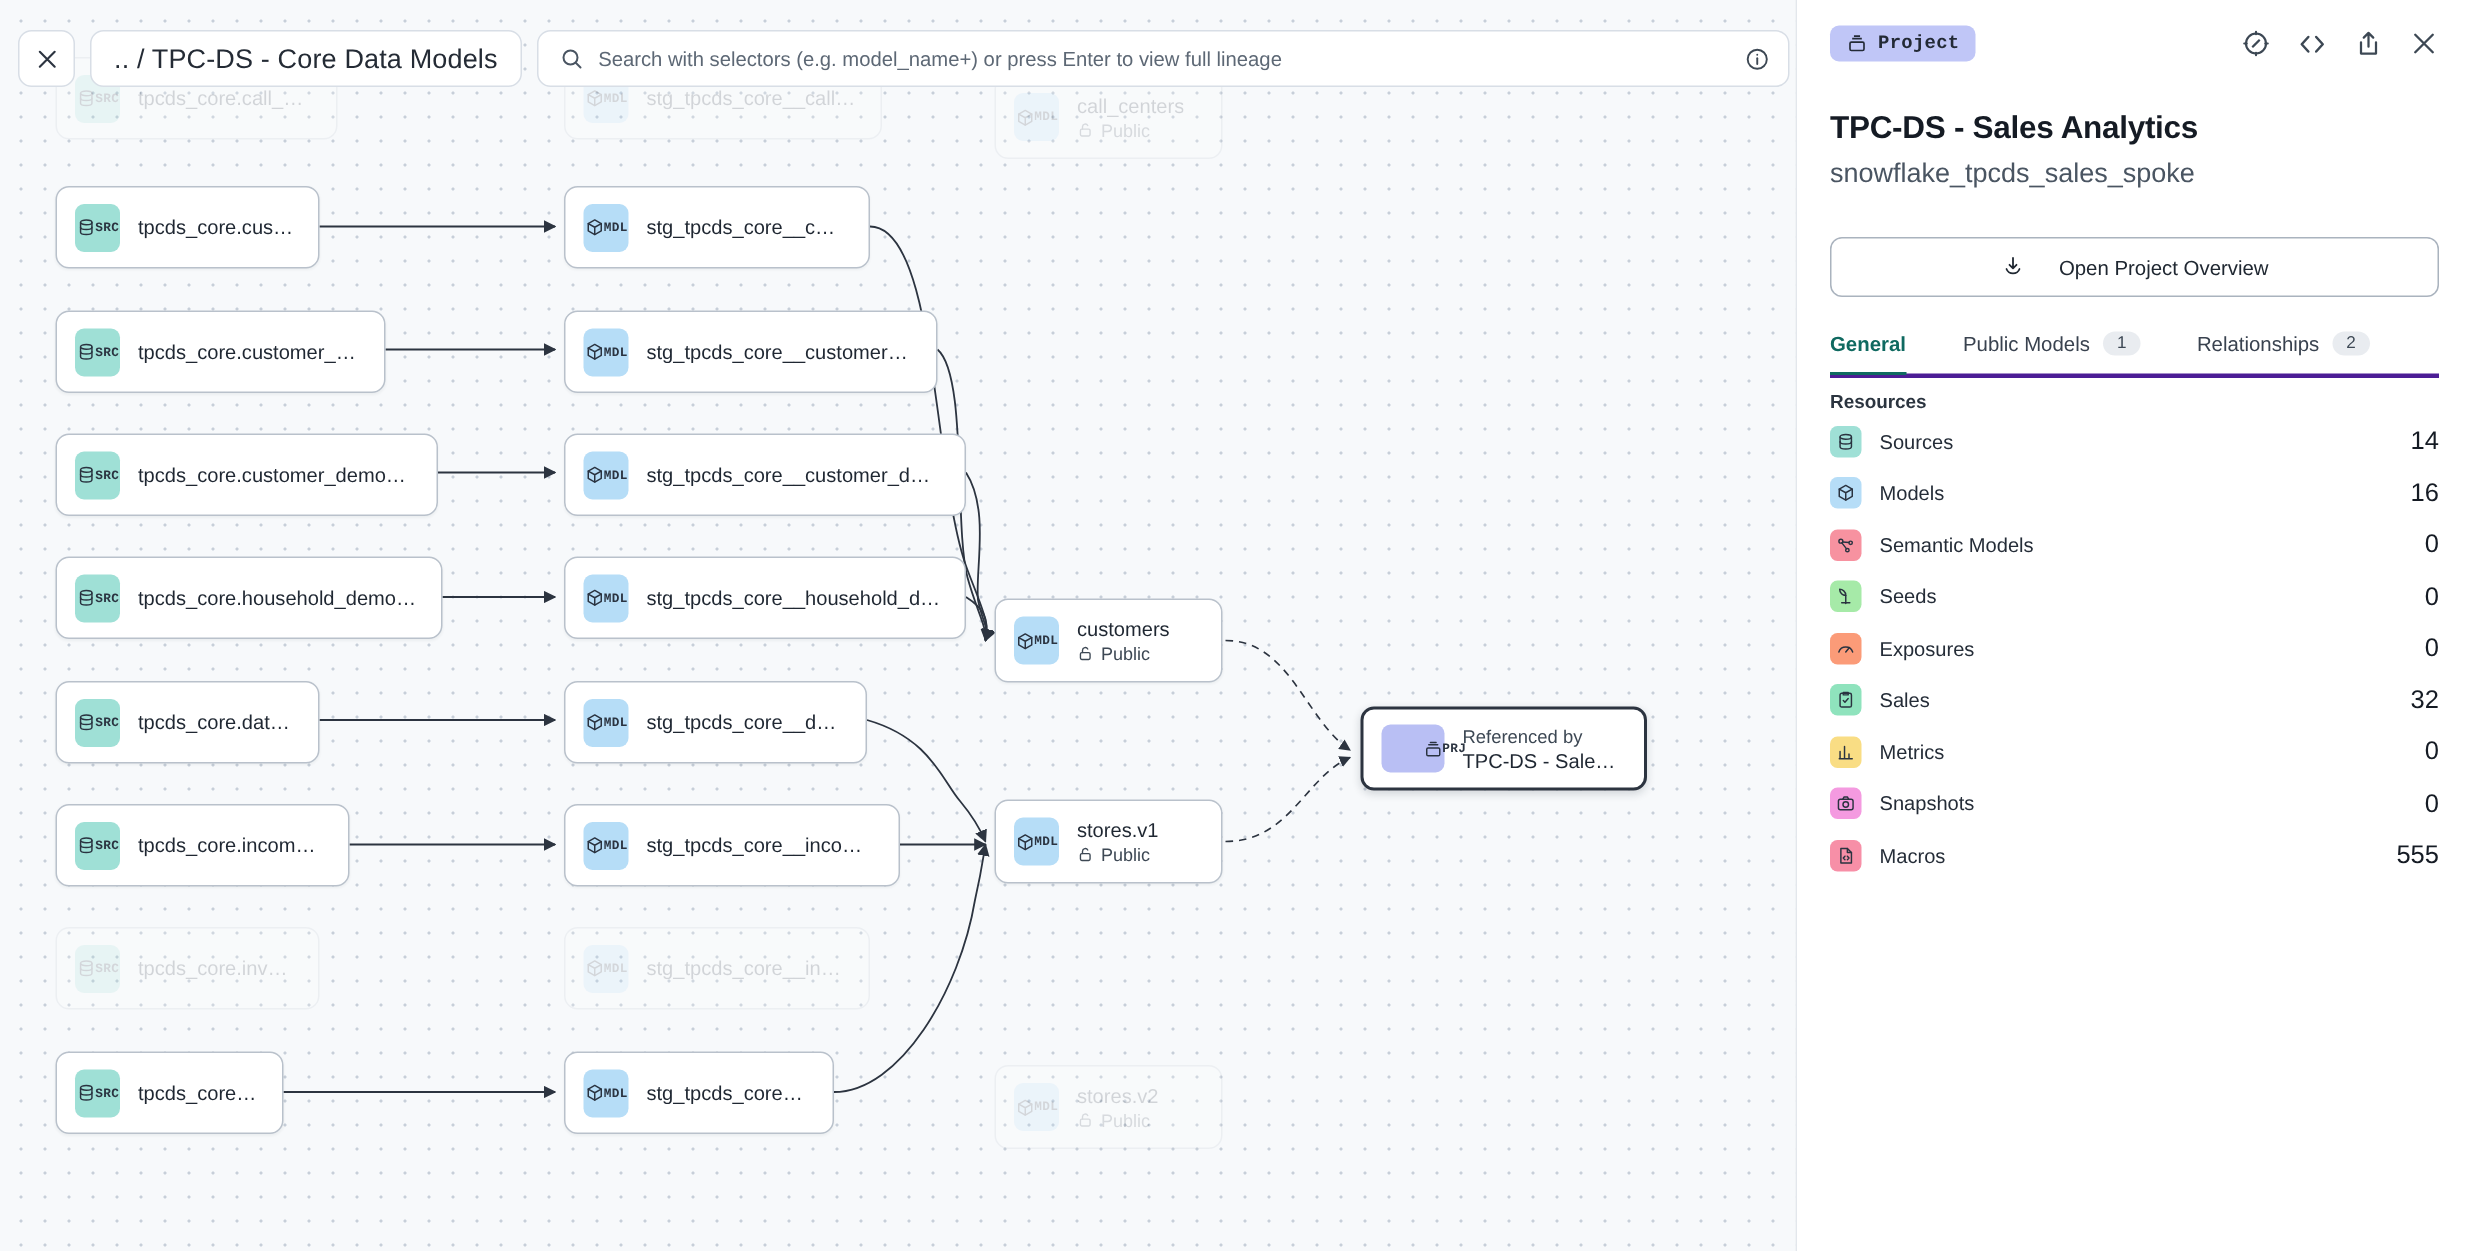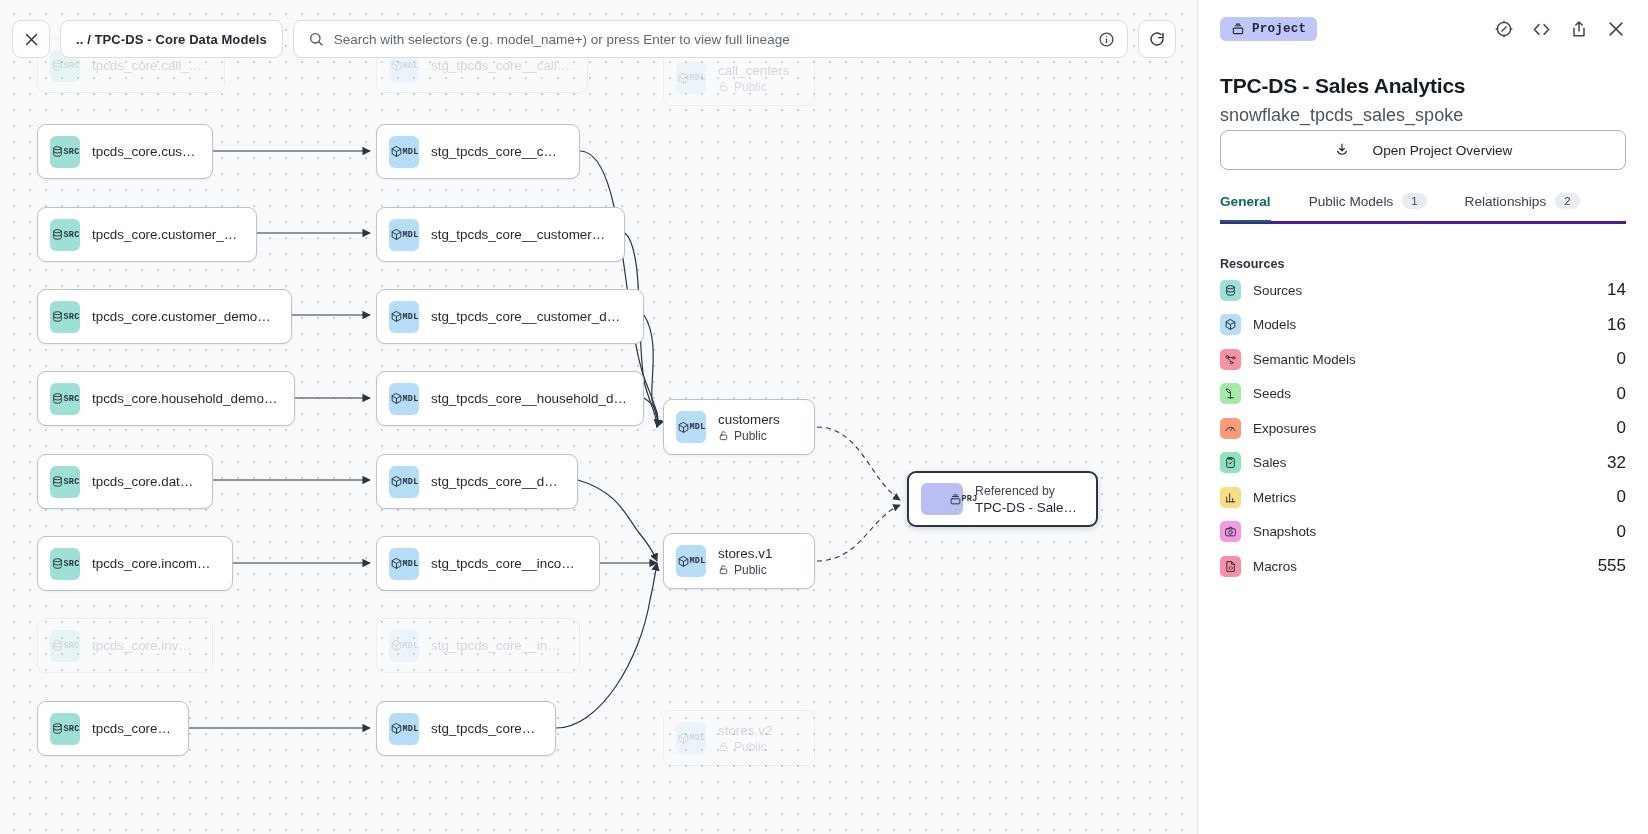--- a/index.html
+++ b/index.html
@@ -35,21 +35,21 @@
     border: 1px solid #d8dee6;
     border-radius: 9px;
     height: 38px;
     display: flex; align-items: center; justify-content: center;
     cursor: pointer;
     color: #2c3440;
   }
   .tb-btn.square { width: 38px; }
   #breadcrumb {
     padding: 0 15px;
-    font-size: 13px; font-weight: 700; color: #242b35;
+    font-size: 18px; font-weight: 400; color: #242b35;
     white-space: nowrap;
     letter-spacing: 0.1px;
   }
   #searchbox {
     width: 835px; height: 38px;
     background: #ffffff;
     border: 1px solid #d8dee6;
     border-radius: 9px;
     display: flex; align-items: center;
     padding: 0 12px 0 14px;
@@ -129,21 +129,21 @@
     font-size: 12.6px; font-weight: 700; letter-spacing: 0.2px;
   }
   #head-icons { display: flex; align-items: center; gap: 17px; color: #3d4854; }
   #head-icons .hi { cursor: pointer; display: flex; }
   #panel-title {
     font-size: 21px; font-weight: 700; color: #151b24;
     margin-top: 16px; letter-spacing: -0.2px;
   }
   #panel-sub { font-size: 18px; color: #4a5562; margin-top: 7px; }
   #overview-btn {
-    margin-top: 4px;
+    margin-top: 32px;
     height: 40px; width: 100%;
     border: 1px solid #aab3be; border-radius: 8px;
     background: #ffffff; cursor: pointer;
     display: flex; align-items: center; justify-content: center; gap: 23px;
     font-family: "Liberation Sans", sans-serif;
     font-size: 13.6px; color: #202832;
   }
   #tabs {
     margin-top: 23px;
     display: flex; align-items: stretch; gap: 0;
@@ -158,21 +158,21 @@
     border-bottom: 2.5px solid transparent;
     margin-bottom: -1px;
   }
   .tab.active { color: #0f6960; font-weight: 600; border-bottom-color: #0f6960; }
   .tab-count {
     background: #e9ecf0; color: #3d4854;
     border-radius: 10px; padding: 2px 9px;
     font-size: 11.4px;
   }
   #res-head {
-    margin-top: 33px;
+    margin-top: 9px;
     font-size: 12.6px; font-weight: 700; color: #2b343f;
   }
   .res-row {
     display: flex; align-items: center;
     height: 30.5px; margin-top: 4px;
     cursor: pointer;
   }
   .res-ico {
     width: 21px; height: 21px; border-radius: 5px;
     display: flex; align-items: center; justify-content: center;

